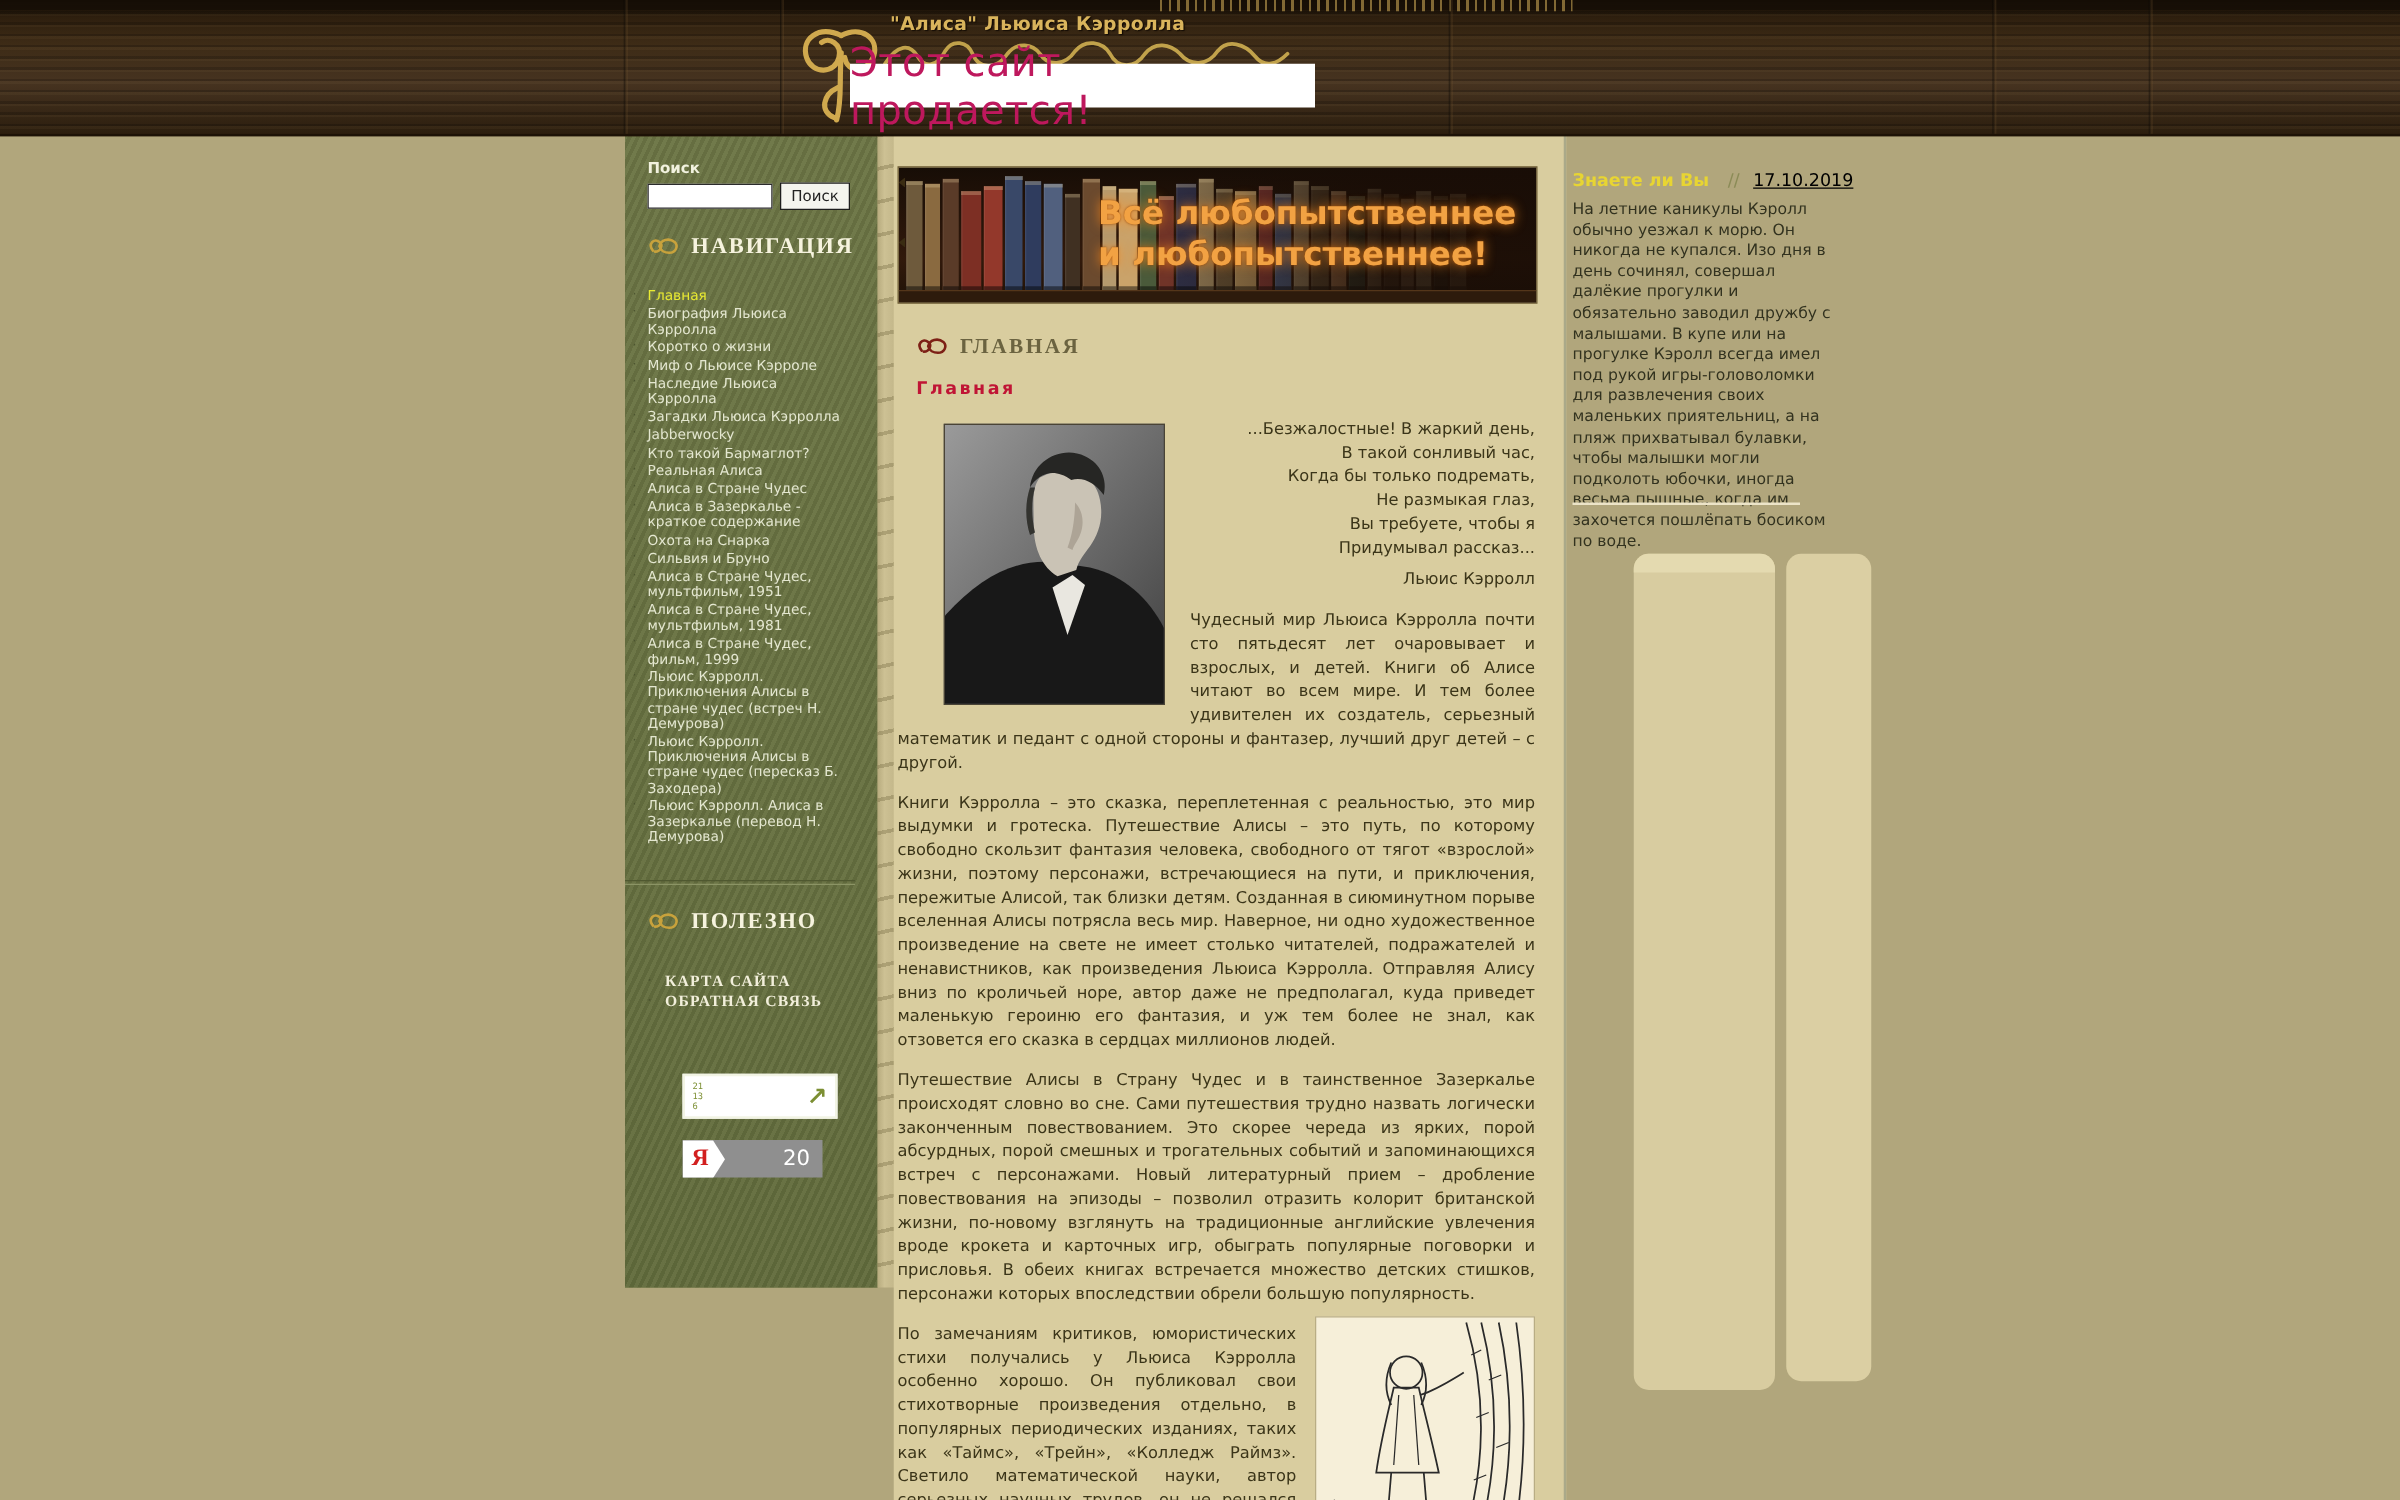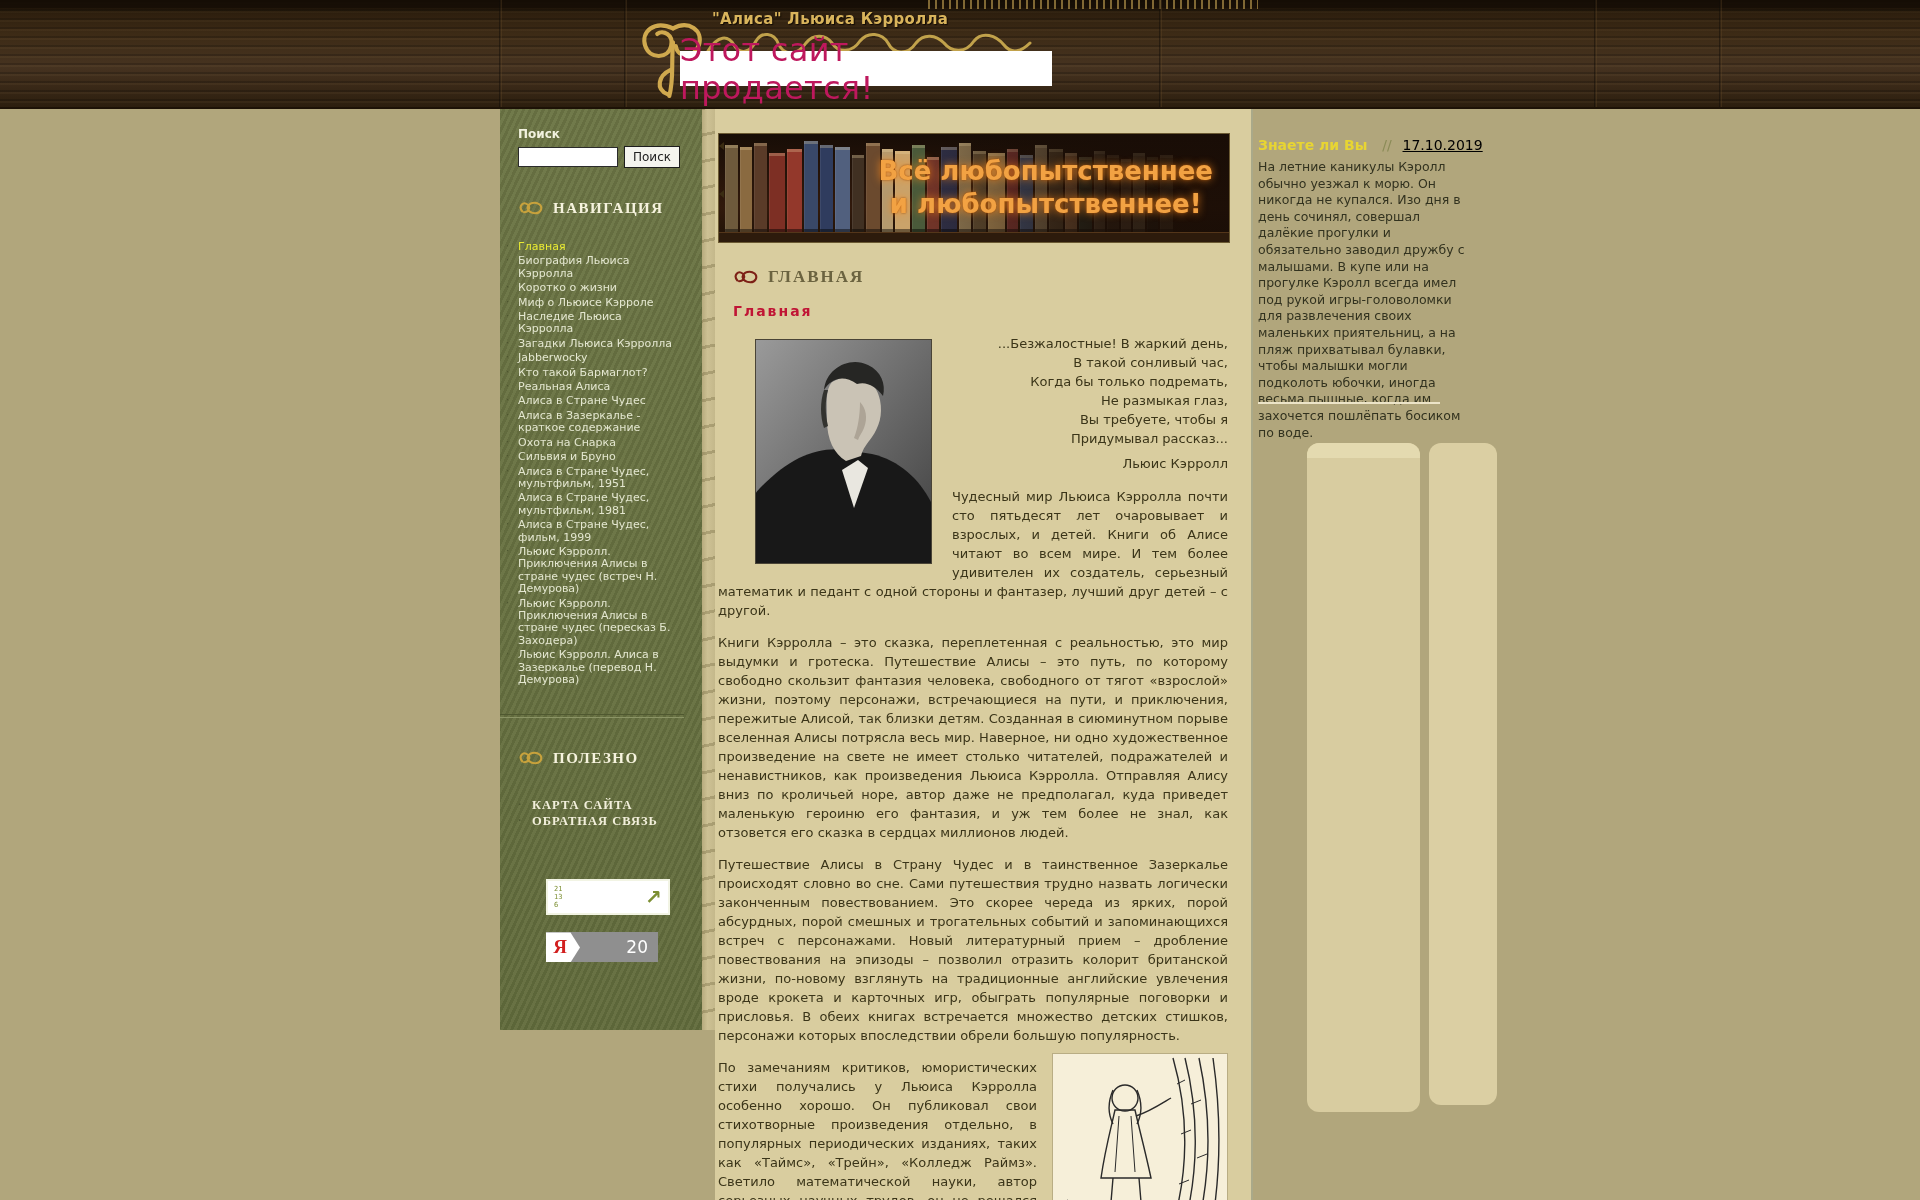--- a/index.html
+++ b/index.html
@@ -56,23 +56,23 @@
       repeating-linear-gradient(168deg, rgba(90,80,40,.28) 0 3px, rgba(0,0,0,0) 3px 26px),
       linear-gradient(90deg,#b7ab7e,#cdc194 40%,#c3b78a);
   }
   .search-label{font-size:12px;font-weight:bold;color:#f2f2df;display:block;margin-bottom:5px;}
   .search-row{display:flex;gap:6px;align-items:center;}
   .search-input{width:92px;height:18px;border:1px solid #2b2b2b;background:#fff;font-size:11px;padding:0 3px;}
   .search-button{
     height:22px;padding:0 8px;font-size:12px;background:#f4f4ee;border:1px solid #1d1d1d;
     color:#222;cursor:pointer;font-family:"DejaVu Sans",sans-serif;
   }
-  .widget-header{display:flex;align-items:center;gap:9px;margin-top:31px;
+  .widget-header{display:flex;align-items:center;gap:9px;margin-top:18px;
     font-family:"Liberation Serif","DejaVu Serif",serif;
-    font-size:15px;font-weight:bold;letter-spacing:1.5px;color:#f6f3de;}
+    font-size:18px;font-weight:bold;letter-spacing:1.5px;color:#f6f3de;}
   .widget-header .flourish{color:#c8a23c;flex:0 0 auto;}
   .nav-list{list-style:none;margin:24px 0 0 0;padding:0;width:158px;}
   .nav-item{
     font-size:11px;line-height:12.4px;margin-bottom:2px;color:#e4e7d0;
     position:relative;padding-left:0;cursor:pointer;
   }
   .nav-item .bullet{position:absolute;left:-12px;top:-1px;color:#4d5530;font-size:10px;}
   .nav-item a{color:inherit;text-decoration:none;}
   .nav-item.active a{color:#e9ea32;}
   .sidebar-divider{margin:28px 18px 0 -18px;height:2px;
@@ -121,21 +121,21 @@
     clip-path:polygon(100% 0,0 50%,100% 100%);z-index:4;
   }
   .books-banner::before{top:8px;}
   .books-banner::after{top:56px;}
   .shelf{position:absolute;left:0;bottom:0;width:100%;height:9px;background:#2d1b0c;border-top:1px solid #54361a;}
   .spines{position:absolute;left:6px;bottom:9px;display:flex;align-items:flex-end;gap:2px;}
   .spine{box-shadow:inset 0 14px 0 -11px rgba(240,218,170,.28), inset 0 -18px 0 -14px rgba(0,0,0,.45), inset 2px 0 0 -1px rgba(255,255,255,.07);}
   .spines-fade{position:absolute;right:0;top:0;bottom:0;width:58%;
     background:linear-gradient(90deg, rgba(25,13,6,0), rgba(25,13,6,.82) 60%);}
   .banner-caption{
-    position:absolute;right:16px;top:21px;text-align:center;z-index:3;
+    position:absolute;right:16px;top:21px;text-align:left;z-index:3;
     color:#f2a243;font-size:26px;font-weight:bold;line-height:33px;
     text-shadow:0 0 9px rgba(255,140,30,.85),0 0 2px #6e3300;
   }
   .section-header{display:flex;align-items:center;gap:9px;margin:24px 0 0 15px;
     font-family:"Liberation Serif","DejaVu Serif",serif;
     font-size:17px;font-weight:bold;letter-spacing:2px;color:#6b6340;}
   .section-header .flourish{color:#7d2016;}
   .page-title{
     margin:16px 0 0 15px;font-size:14px;font-weight:bold;letter-spacing:2px;color:#c01535;
   }

